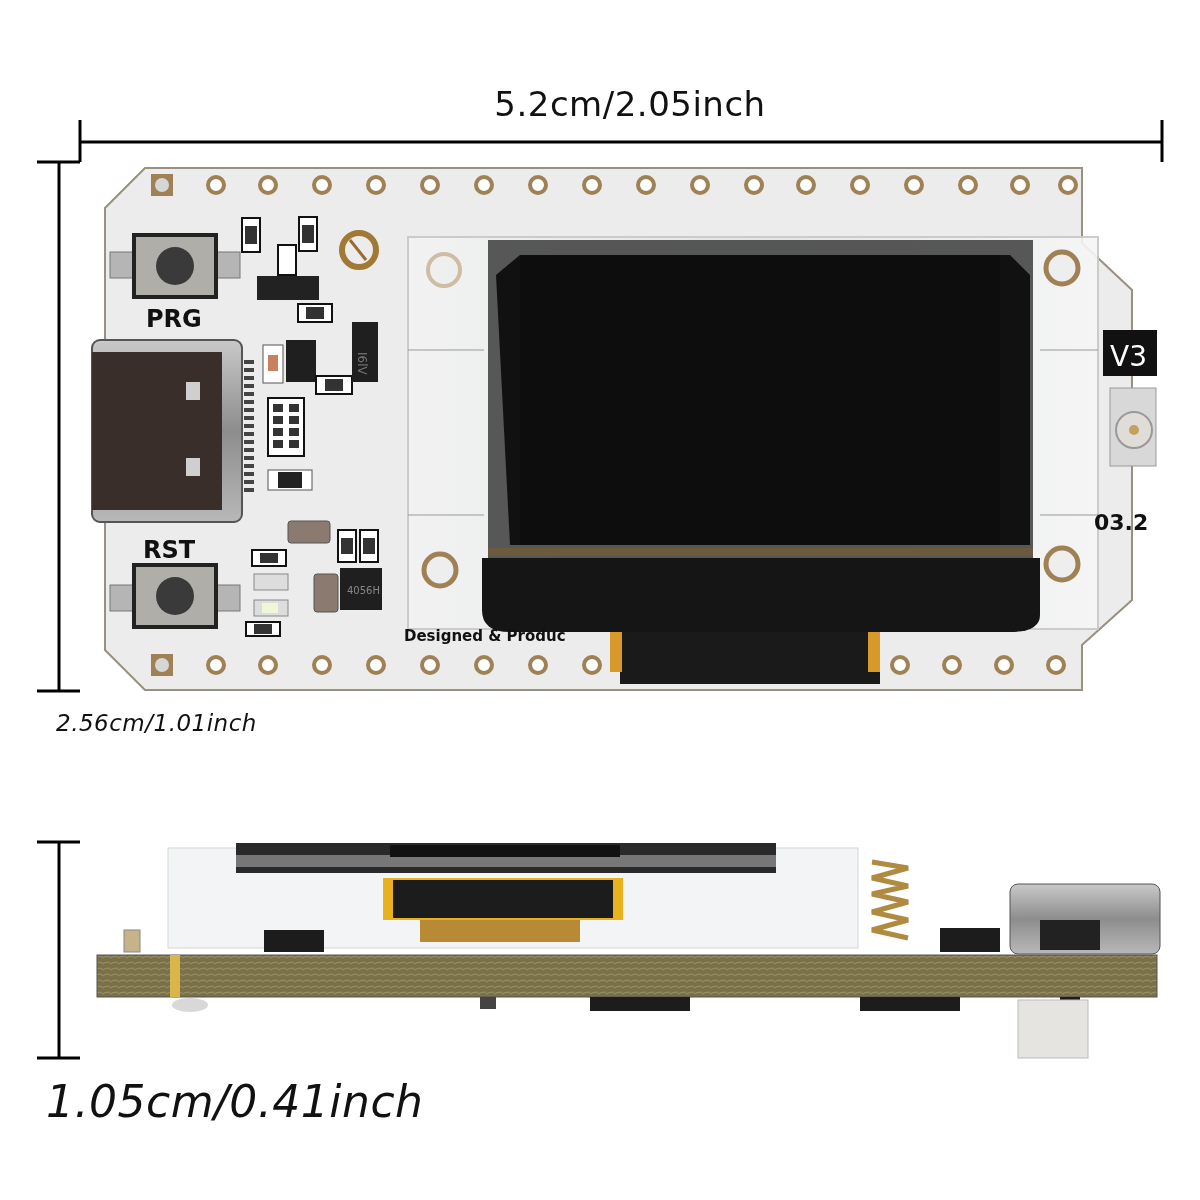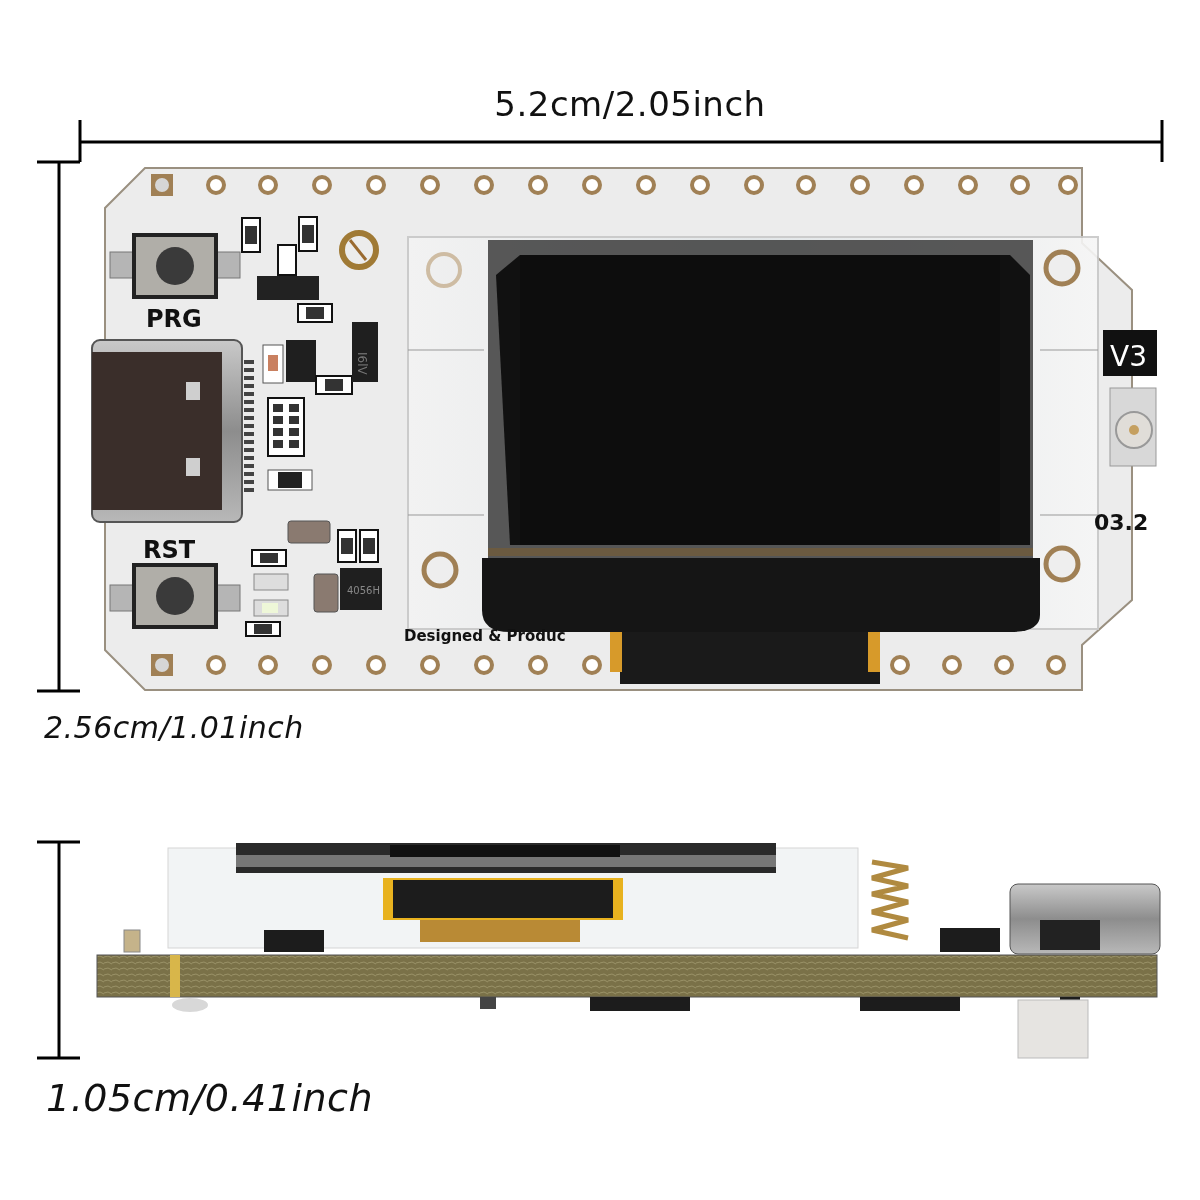--- a/index.html
+++ b/index.html
@@ -1,20 +1,20 @@
 <!DOCTYPE html>
 <html><head>
 <meta charset="utf-8">
 <style>
   html,body{margin:0;padding:0;background:#ffffff;}
   body{width:1200px;height:1200px;position:relative;overflow:hidden;font-family:"DejaVu Sans",sans-serif;}
   .dim-label{position:absolute;font-family:"DejaVu Sans",sans-serif;font-style:italic;color:#111;white-space:nowrap;letter-spacing:0.5px;}
   #w-label{left:0;width:1260px;text-align:center;top:84px;font-size:34px;font-style:normal;}
-  #h-label{left:44px;top:710px;font-size:30px;font-style:italic;}
-  #d-label{left:46px;top:1076px;font-size:38px;}
+  #h-label{left:56px;top:710px;font-size:23px;font-style:italic;}
+  #d-label{left:46px;top:1076px;font-size:44px;}
   svg{position:absolute;left:0;top:0;}
   .silk{font-family:"DejaVu Sans",sans-serif;font-weight:bold;fill:#111;}
 </style>
 </head>
 <body>
 
 <div class="dim-label" id="w-label">5.2cm/2.05inch</div>
 <div class="dim-label" id="h-label">2.56cm/1.01inch</div>
 <div class="dim-label" id="d-label">1.05cm/0.41inch</div>
 

